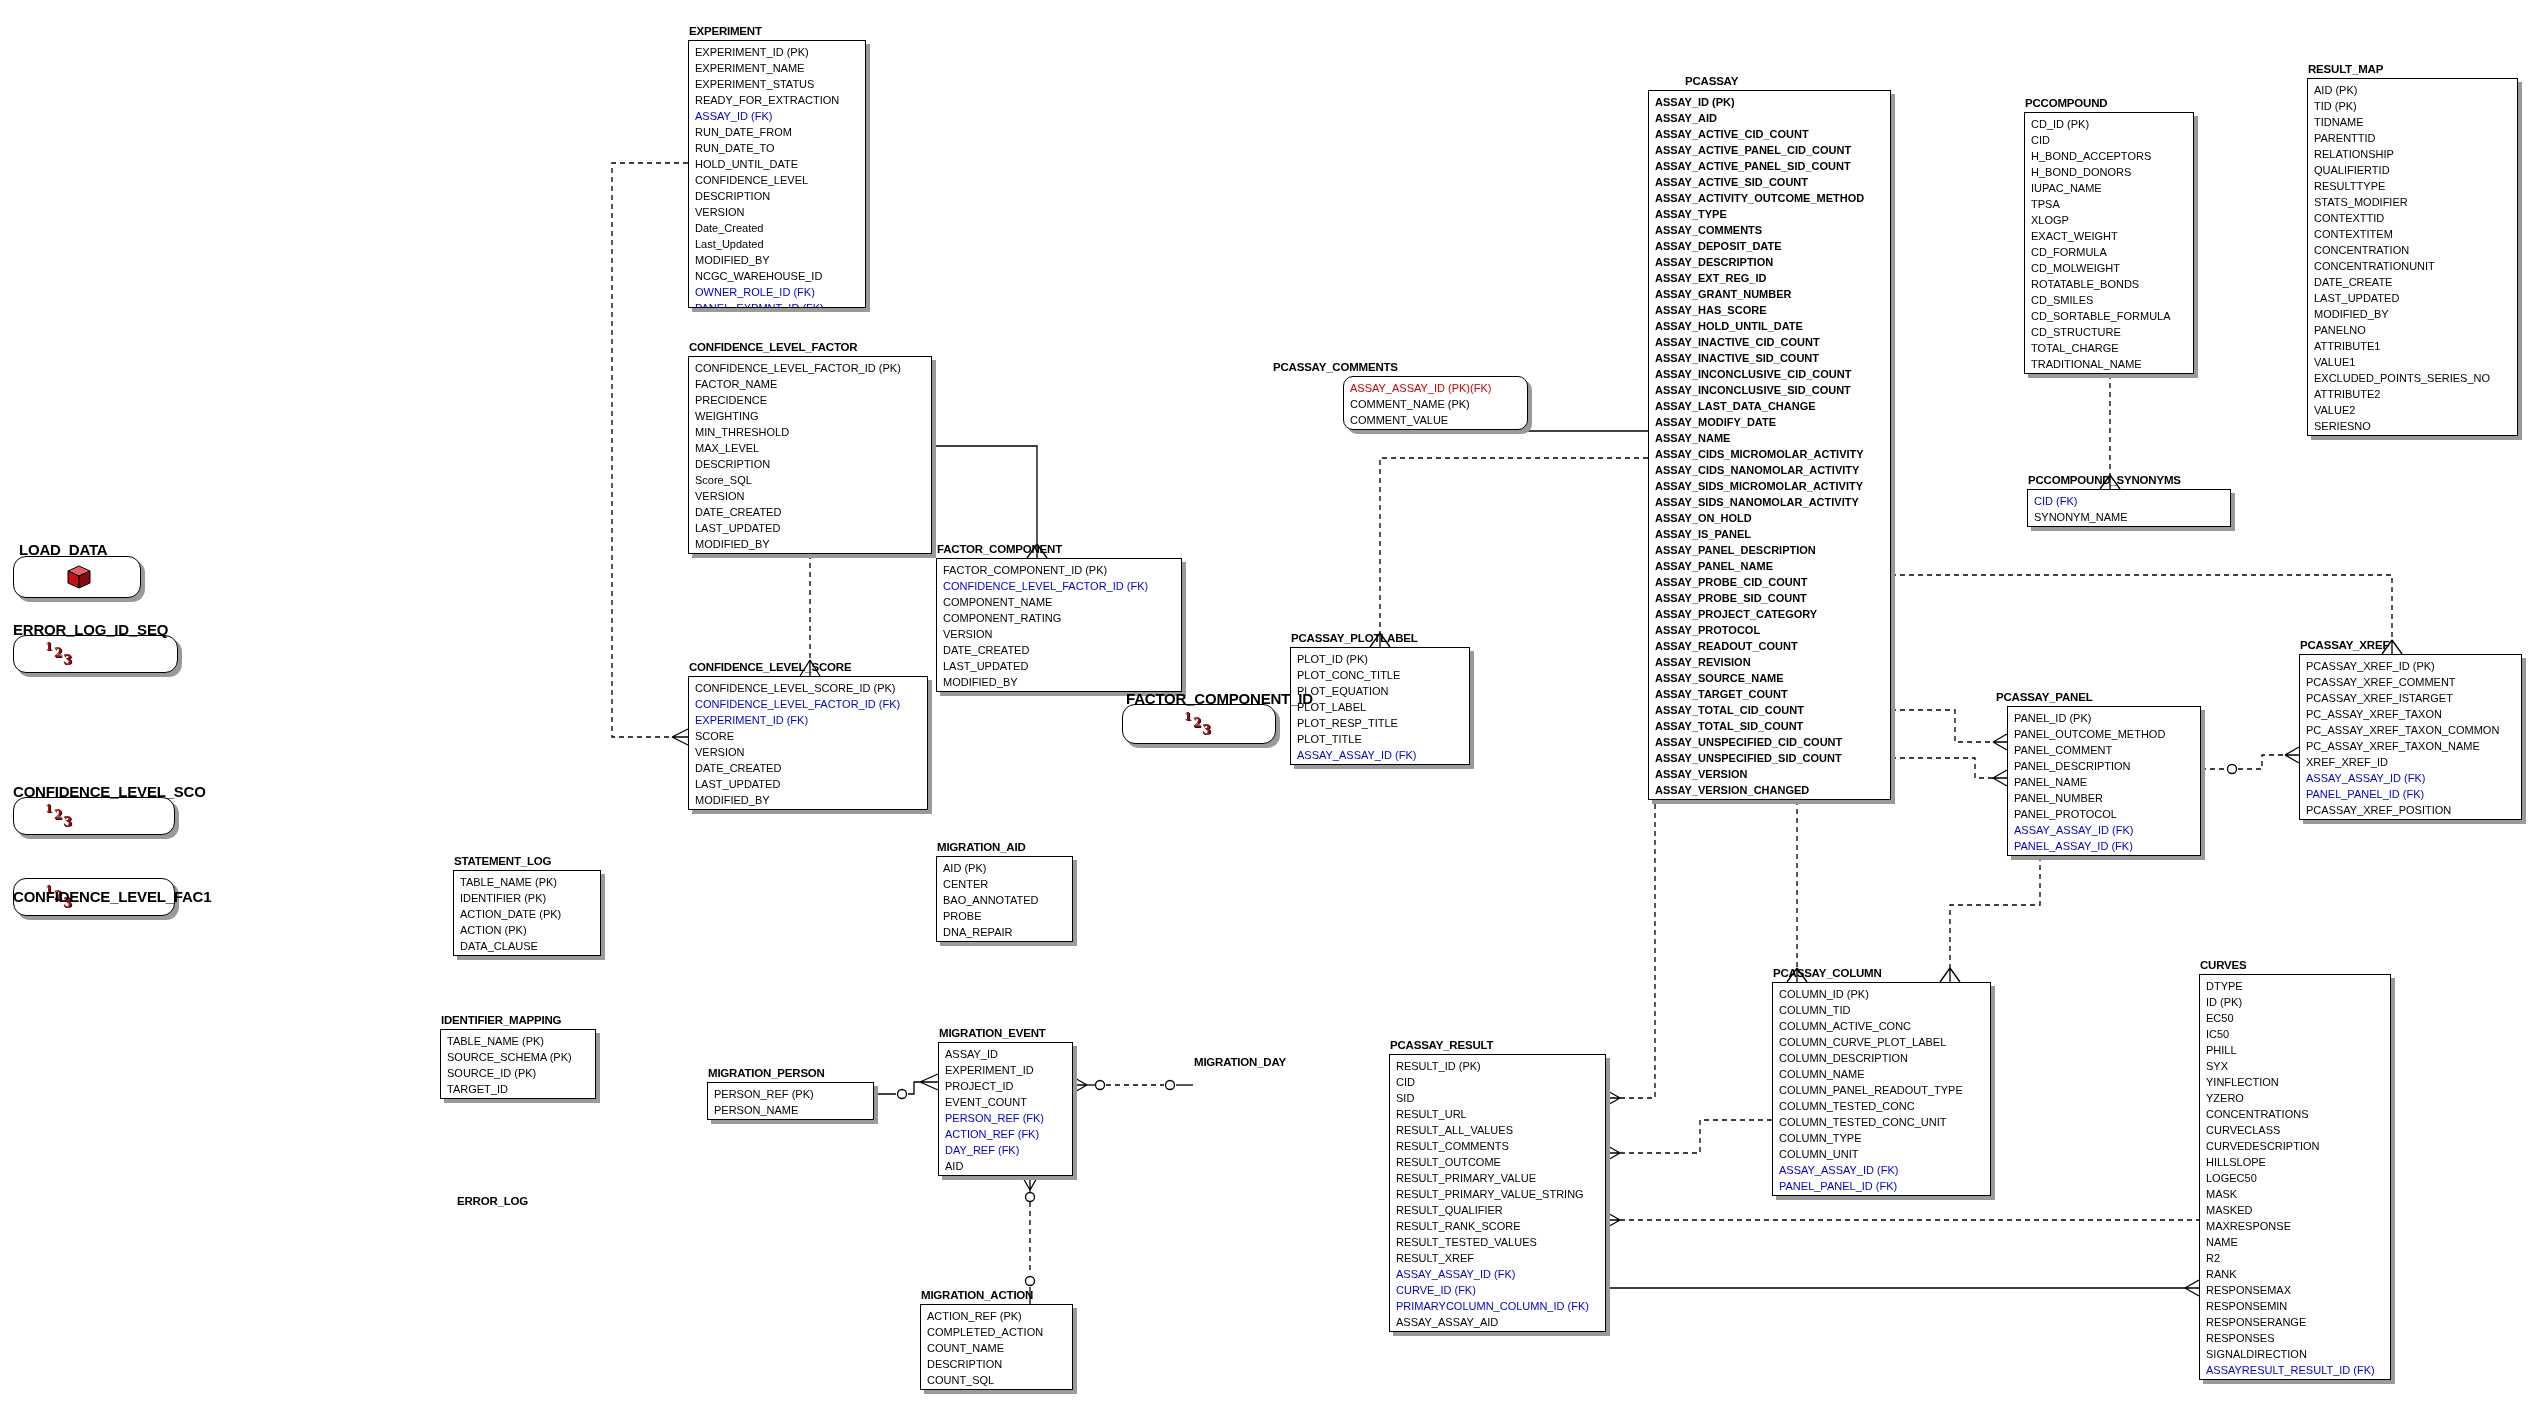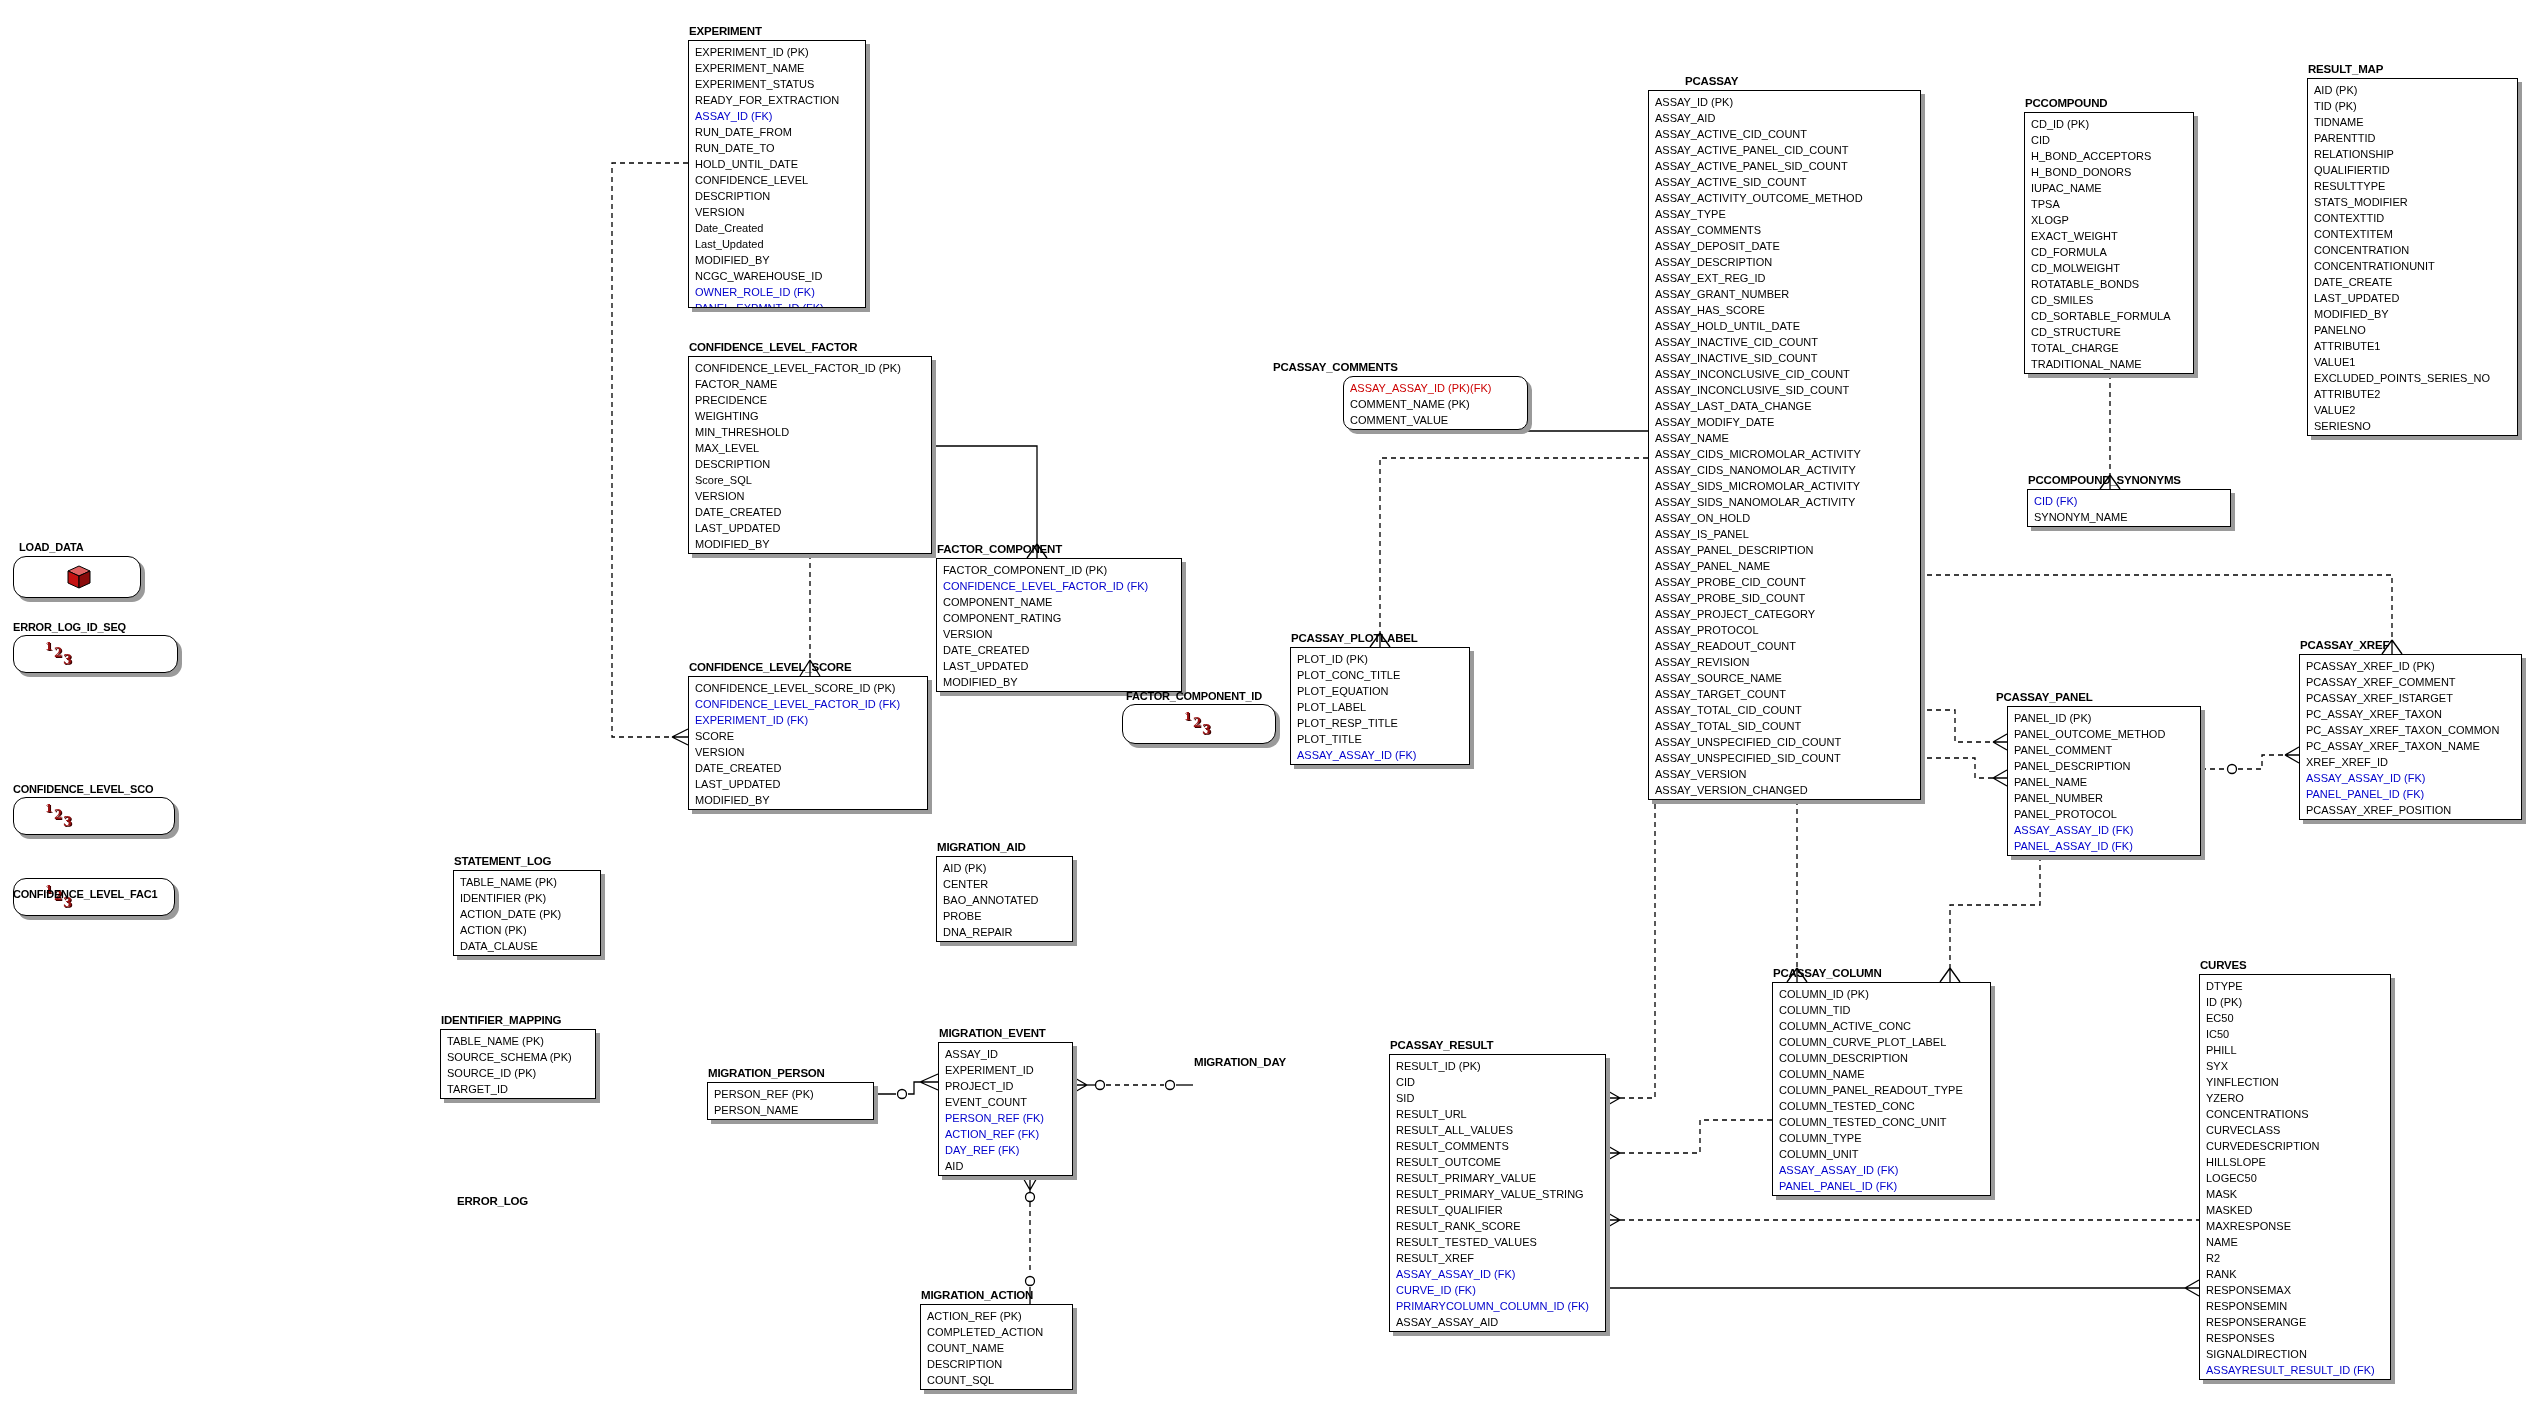--- a/index.html
+++ b/index.html
@@ -11,21 +11,21 @@
           overflow:hidden;z-index:2;}
   .entity.rounded{border-radius:10px;}
   .etitle{position:absolute;font-weight:bold;font-size:11.5px;color:#000;
           white-space:nowrap;z-index:3;letter-spacing:-0.2px;}
   .frow{font-size:11px;line-height:16px;height:16px;padding-left:6px;
         white-space:nowrap;color:#000;}
   .frow.fk{color:#0000cc;}
   .frow.pkfk{color:#cc0000;}
   .pill{position:absolute;background:#ffffff;border:1.5px solid #000;
         border-radius:13px;box-shadow:4px 4px 0 #9a9a9a;box-sizing:border-box;z-index:2;}
-  .plabel{position:absolute;font-weight:bold;font-size:11px;color:#000;
+  .plabel{position:absolute;font-weight:bold;font-size:15px;color:#000;
           white-space:nowrap;z-index:3;letter-spacing:-0.2px;}
   .icon123{position:absolute;width:32px;height:27px;}
   .icon123 span{position:absolute;font-weight:bold;color:#991111;
         text-shadow:1px 1px 0 #3a0000;font-family:"DejaVu Serif",serif;line-height:1;}
   .d1{left:1px;top:0;font-size:11px;}
   .d2{left:10px;top:6px;font-size:12px;}
   .d3{left:19px;top:12px;font-size:13px;}
   .cubeicon{position:absolute;width:26px;height:24px;}
 </style>
 </head>
@@ -220,21 +220,21 @@
     <div class="etitle" style="left: 1194px; top: 1056px;">MIGRATION_DAY</div>
     <div class="etitle" style="left: 921px; top: 1289px;">MIGRATION_ACTION</div>
     <div class="entity" style="left: 920px; top: 1304px; width: 153px; height: 86px;">
       <div class="frow">ACTION_REF (PK)</div>
       <div class="frow">COMPLETED_ACTION</div>
       <div class="frow">COUNT_NAME</div>
       <div class="frow">DESCRIPTION</div>
       <div class="frow">COUNT_SQL</div>
     </div>
     <div class="etitle" style="left: 1649px; top: 75px; margin-left: 36px;">PCASSAY</div>
-    <div class="entity" style="left: 1648px; top: 90px; width: 273px; height: 710px;">
+    <div class="entity" style="left: 1648px; top: 90px; width: 243px; height: 710px; font-weight: bold;">
       <div class="frow">ASSAY_ID (PK)</div>
       <div class="frow">ASSAY_AID</div>
       <div class="frow">ASSAY_ACTIVE_CID_COUNT</div>
       <div class="frow">ASSAY_ACTIVE_PANEL_CID_COUNT</div>
       <div class="frow">ASSAY_ACTIVE_PANEL_SID_COUNT</div>
       <div class="frow">ASSAY_ACTIVE_SID_COUNT</div>
       <div class="frow">ASSAY_ACTIVITY_OUTCOME_METHOD</div>
       <div class="frow">ASSAY_TYPE</div>
       <div class="frow">ASSAY_COMMENTS</div>
       <div class="frow">ASSAY_DEPOSIT_DATE</div>

